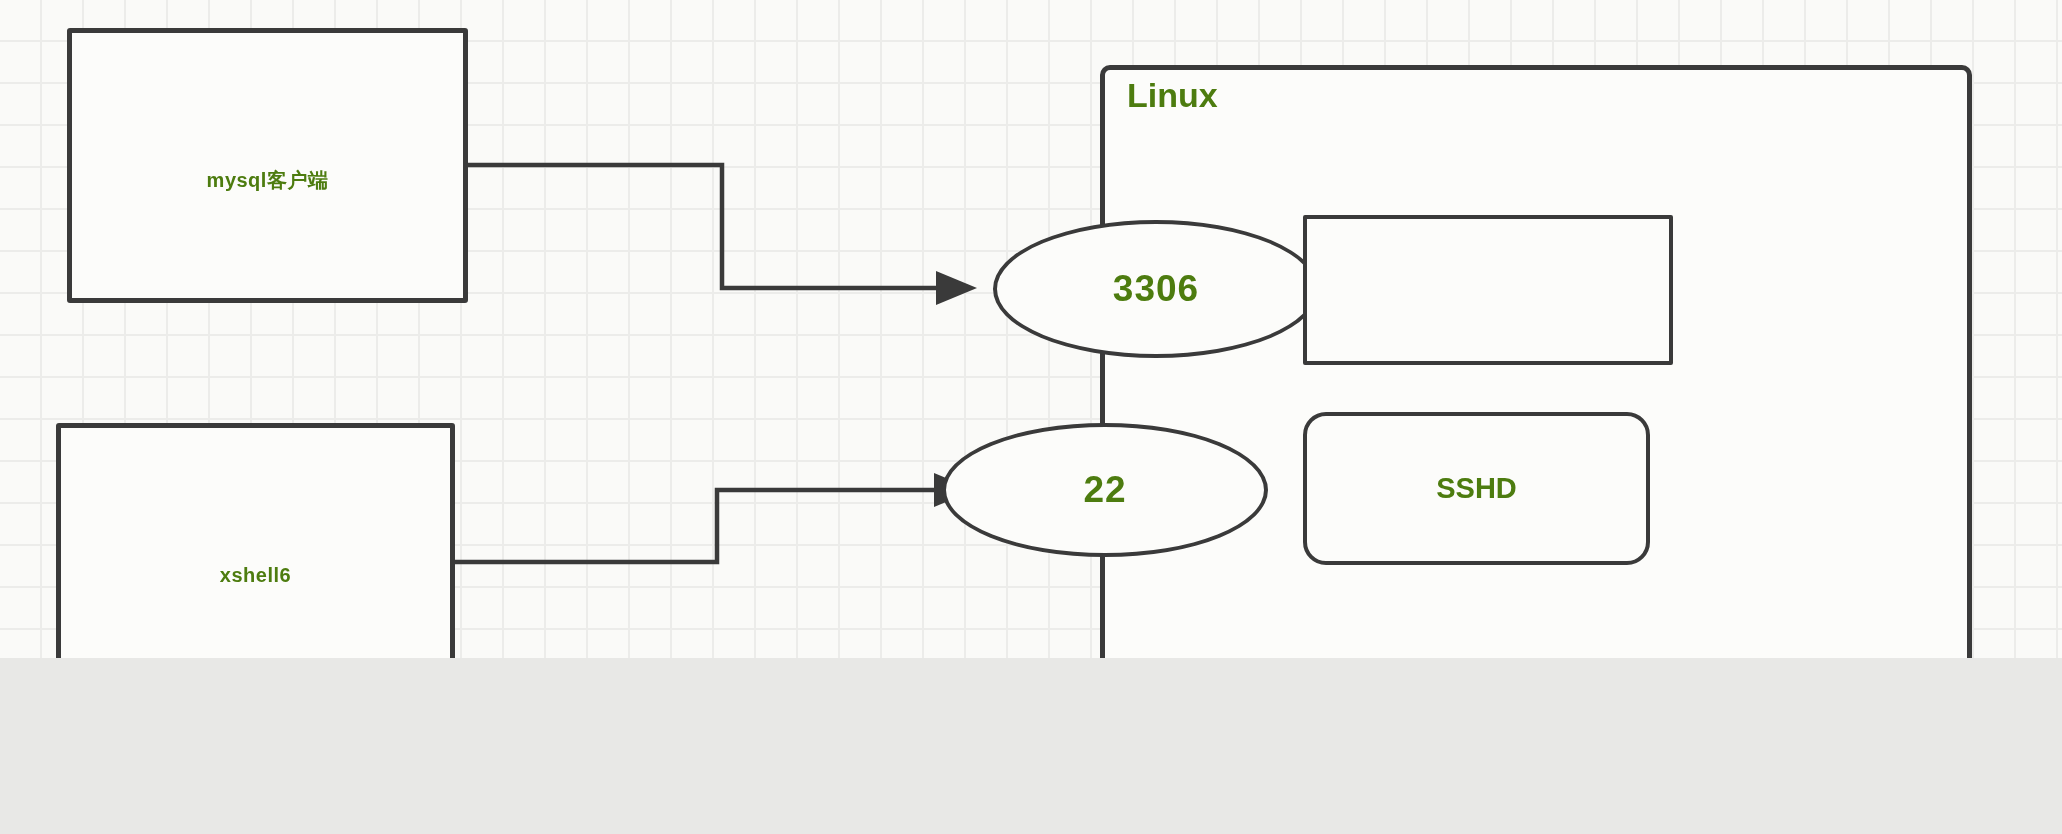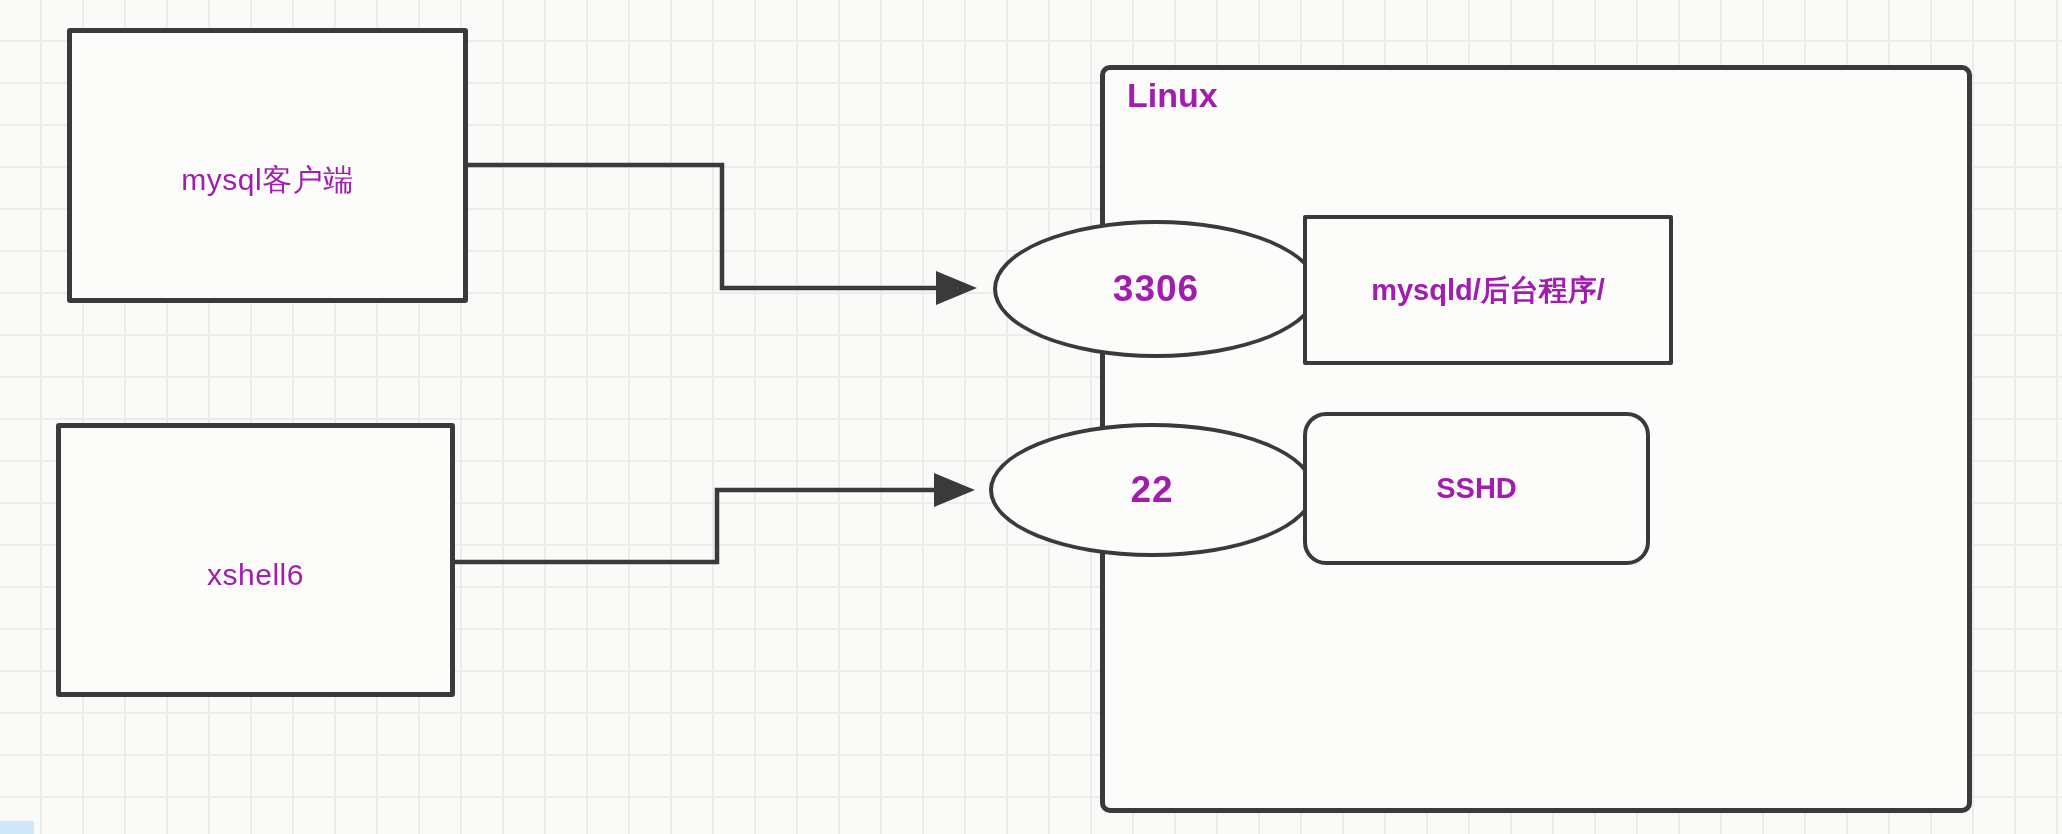--- a/index.html
+++ b/index.html
@@ -3,42 +3,42 @@
 <meta charset="utf-8">
 <style>
   html, body {
     margin: 0;
     padding: 0;
     background: #e8e8e6;
   }
   .canvas {
     position: relative;
     width: 2062px;
-    height: 834px;
+    height: 658px;
     overflow: hidden;
     background-color: #fafaf8;
     background-image:
       repeating-linear-gradient(to right,  transparent 0px, transparent 40px, #ececea 40px, #ececea 42px),
       repeating-linear-gradient(to bottom, transparent 0px, transparent 40px, #ececea 40px, #ececea 42px);
     font-family: "Liberation Sans", "DejaVu Sans", sans-serif;
-    color: #a21caf;
+    color: #4d7c0f;
   }
   .node {
     position: absolute;
     box-sizing: border-box;
     background: #fcfcfa;
     border: 5px solid #3a3a3a;
     display: flex;
     align-items: center;
     justify-content: center;
     text-align: center;
   }
   .node-label {
-    font-weight: 400;
-    font-size: 30px;
+    font-weight: 700;
+    font-size: 20px;
     letter-spacing: 0.5px;
     margin-top: 30px;
   }
   .box-mysql-client { left: 67px;  top: 28px;  width: 401px; height: 275px; border-radius: 3px; }
   .box-xshell      { left: 56px;  top: 423px; width: 399px; height: 274px; border-radius: 3px; }
   .box-linux {
     left: 1100px; top: 65px; width: 872px; height: 748px;
     border-radius: 10px;
     align-items: flex-start;
     justify-content: flex-start;
@@ -51,21 +51,21 @@
   }
   .inner-box { border-width: 4px; border-radius: 2px; }
   .box-mysqld { left: 1303px; top: 215px; width: 370px; height: 150px; }
   .box-sshd   { left: 1303px; top: 412px; width: 347px; height: 153px; border-radius: 23px; }
   .inner-label { font-weight: 700; font-size: 29px; line-height: 39px; }
   .ellipse {
     border-radius: 50%;
     border-width: 4px;
   }
   .ellipse-3306 { left: 993px; top: 220px; width: 326px; height: 138px; }
-  .ellipse-22   { left: 989px; top: 423px; width: 326px; height: 134px; }
+  .ellipse-22   { left: 942px; top: 423px; width: 326px; height: 134px; }
   .port-label { font-weight: 700; font-size: 37px; letter-spacing: 1px; }
   .connector-layer {
     position: absolute;
     left: 0; top: 0;
     width: 2062px; height: 834px;
     pointer-events: none;
   }
   .corner-artifact {
     position: absolute;
     left: 0; top: 821px;
@@ -104,21 +104,20 @@
   <div class="node ellipse ellipse-3306">
     <span class="port-label">3306</span>
   </div>
 
   <div class="node ellipse ellipse-22">
     <span class="port-label">22</span>
   </div>
 
   <div class="node inner-box box-mysqld">
     <div class="inner-label">
-      <div>mysqld/后台程序/</div>
     </div>
   </div>
 
   <div class="node inner-box box-sshd">
     <span class="inner-label">SSHD</span>
   </div>
 
   <div class="corner-artifact"></div>
 
 </div>

